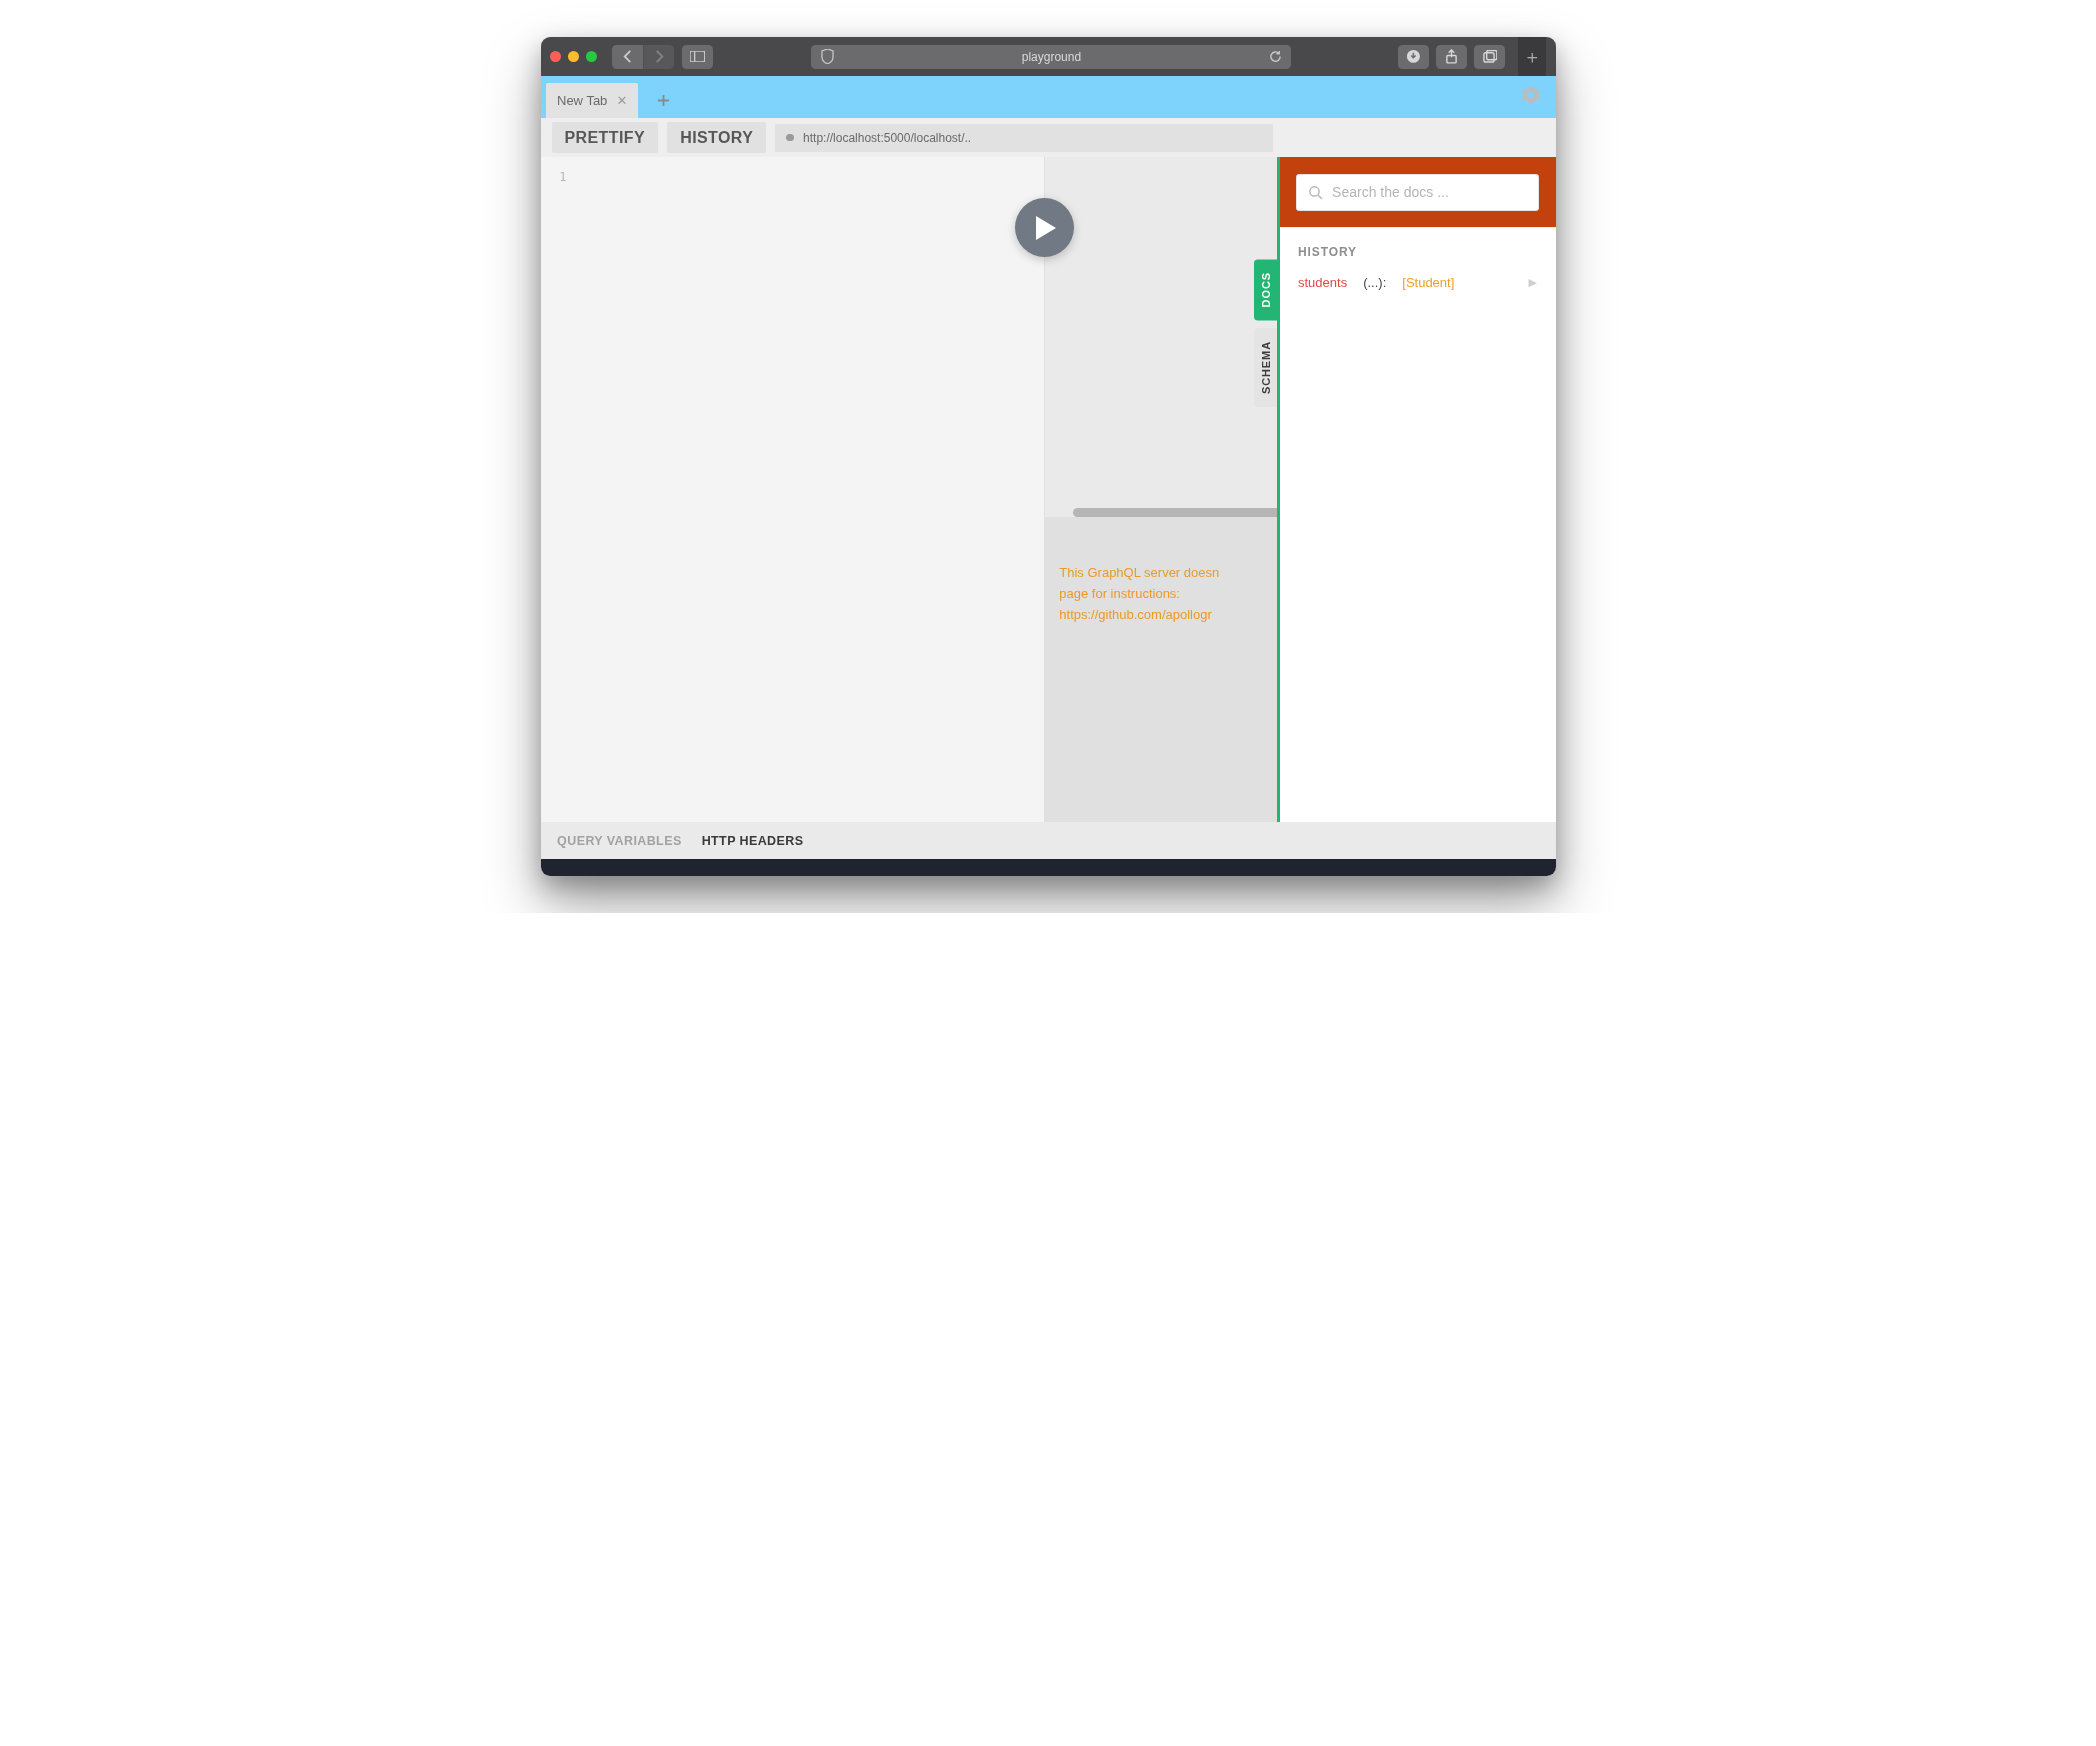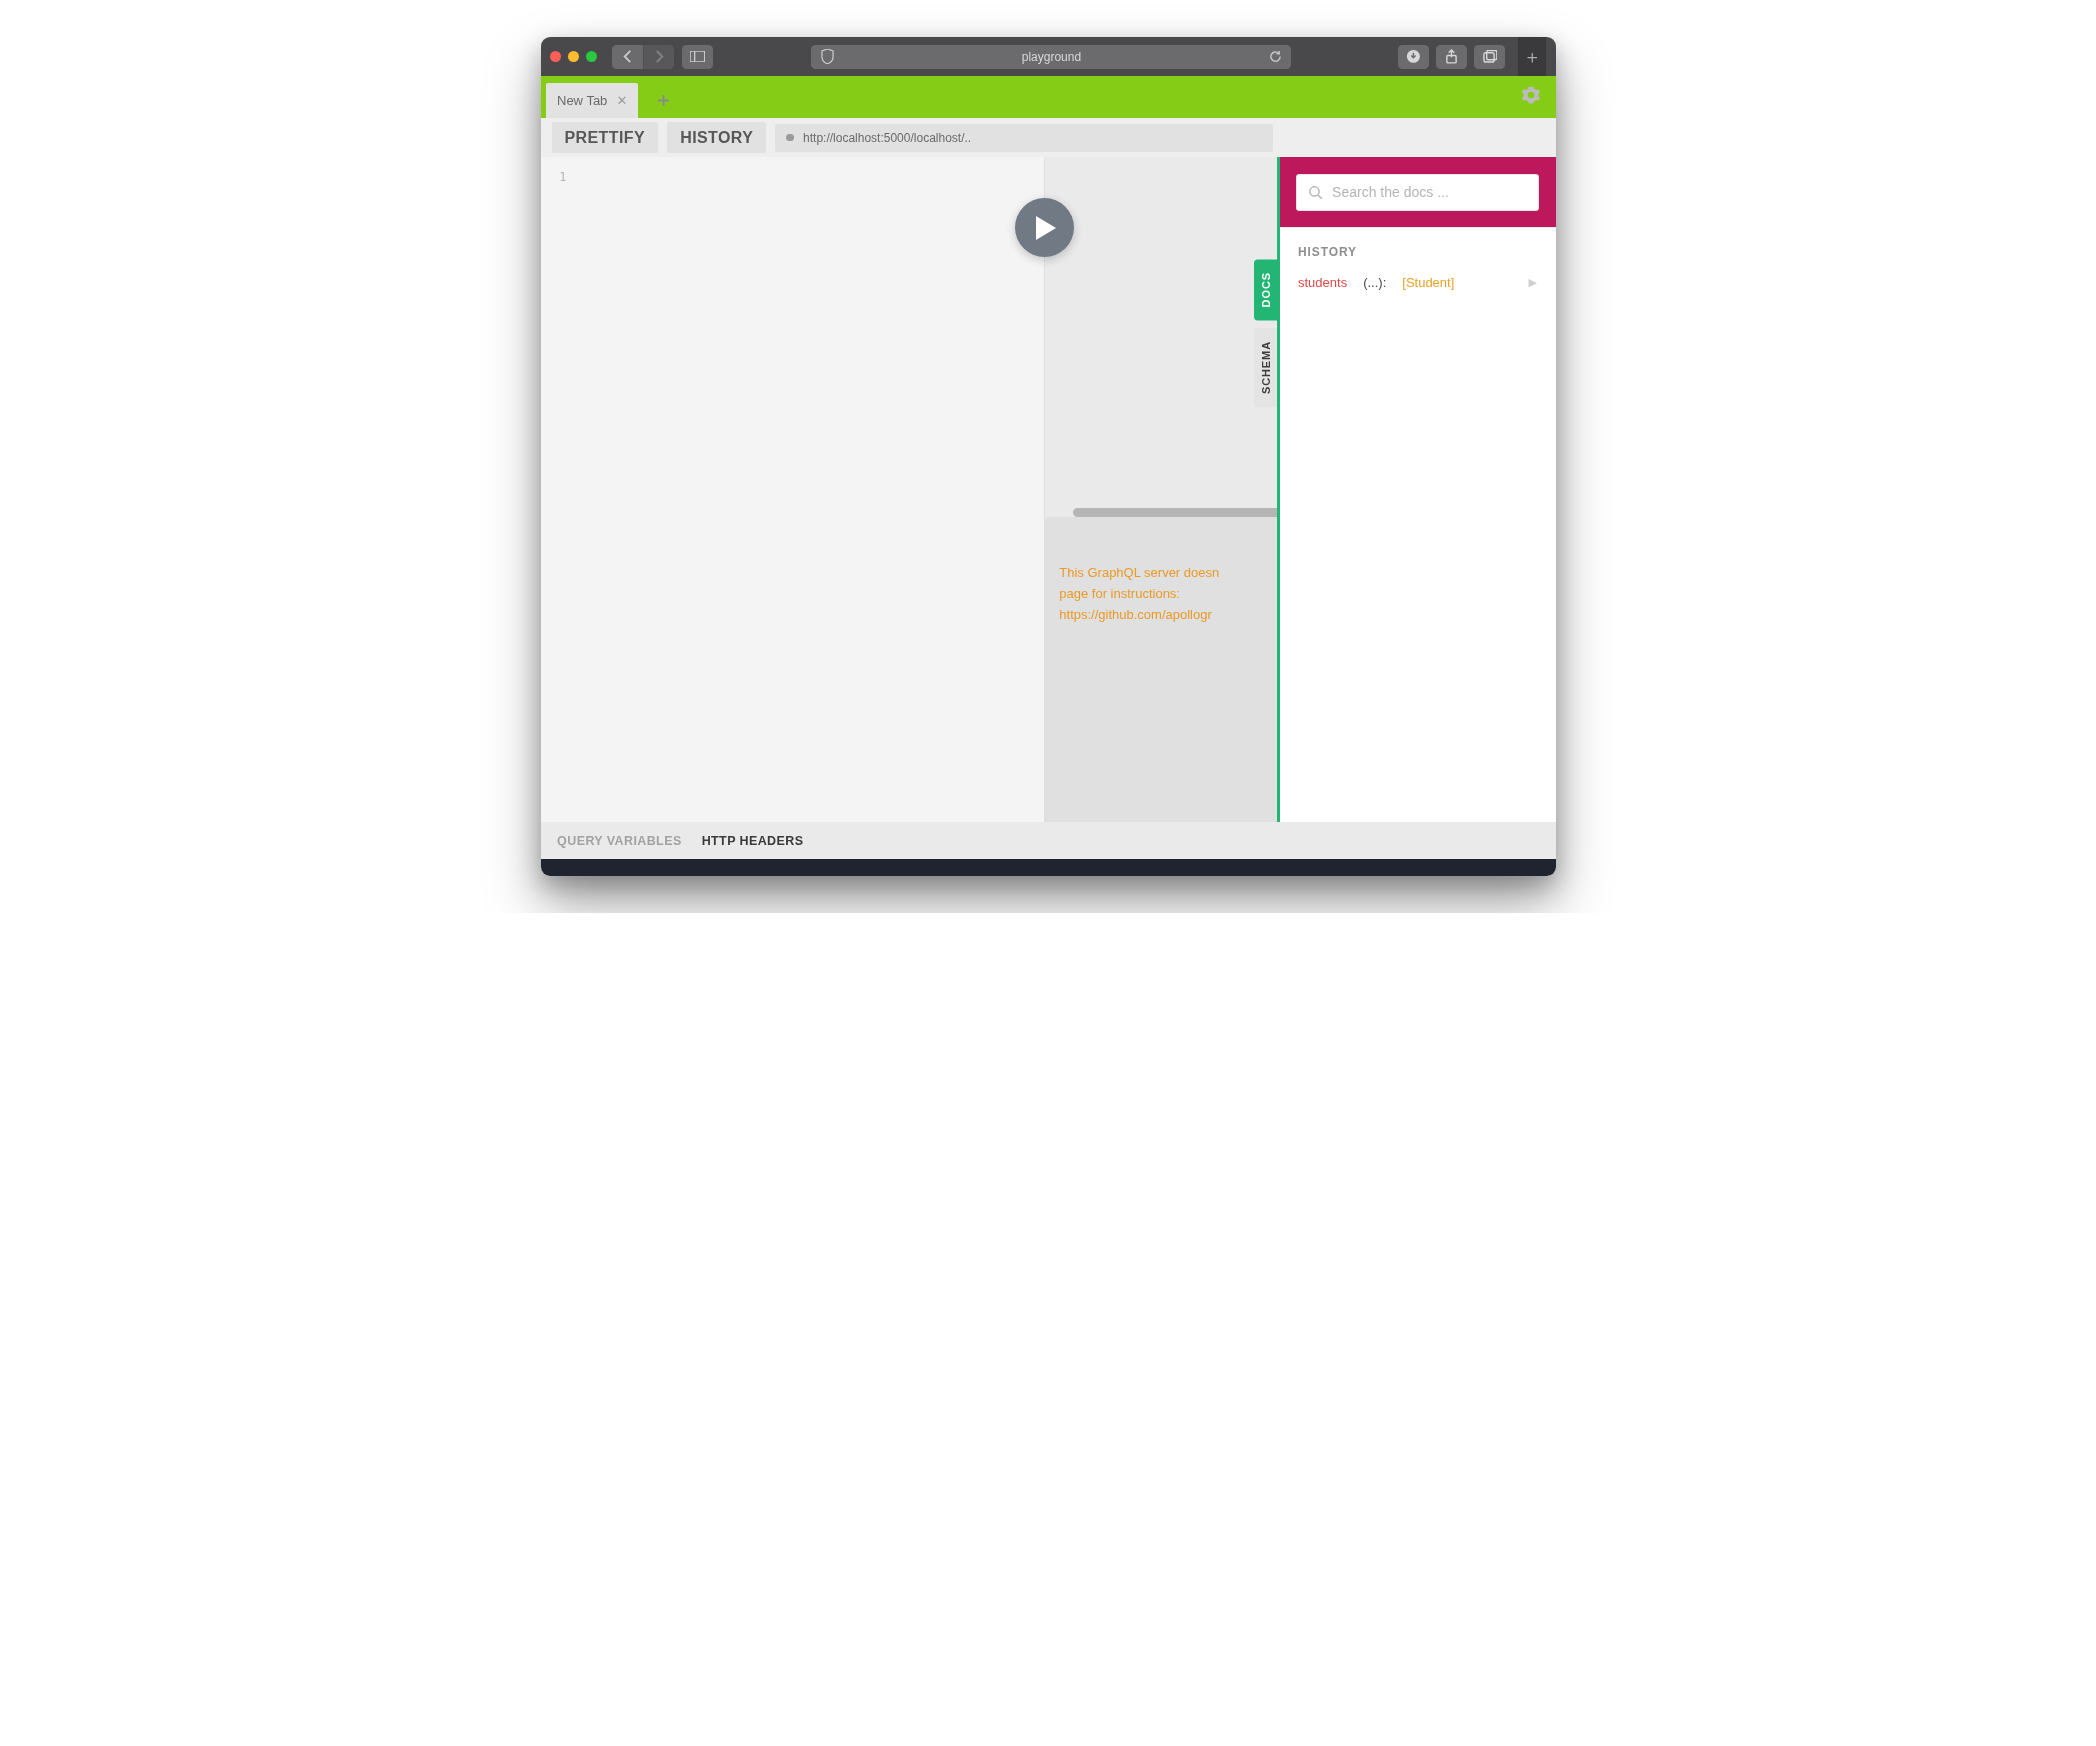--- a/index.html
+++ b/index.html
@@ -65,21 +65,21 @@
   .right-ctrls .chrome-btn{width:31px;}
   .new-tab-corner{
     width:28px; height:39px;
     display:flex; align-items:center; justify-content:center;
     color:#aeaeb0; font-size:18.5px;
     background:#3a3a3c;
     margin-left:5.5px;
   }
   
   .pg-tabs{
-    background:#84cc16;
+    background:#7dd3fc;
     height:42px;
     display:flex; align-items:flex-end;
     padding:0 9.2px 0 5.5px;
     position:relative;
   }
   .pg-tab{
     background:#e2e2e2;
     height:35px;
     padding:0 11px;
     display:flex; align-items:center;
@@ -229,21 +229,21 @@
     position:absolute;
     right:0; top:0; bottom:0;
     width:279px;
     background:#fff;
     border-left:3.7px solid #22b574;
     display:flex; flex-direction:column;
     z-index:4;
   }
   .docs-search-wrap{
     padding:16.6px 16.6px;
-    background:#be185d;
+    background:#c2410c;
     border-bottom:0.9px solid #eee;
   }
   .docs-search{
     height:37px;
     border:0.9px solid #e4e4e4;
     border-radius:2.8px;
     background:#fff;
     display:flex; align-items:center;
     padding:0 11px; gap:9.2px;
     color:#b5b5b5;

